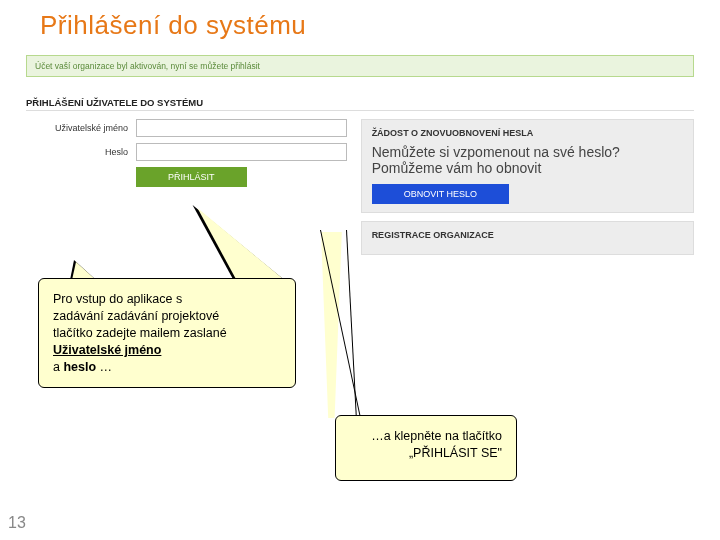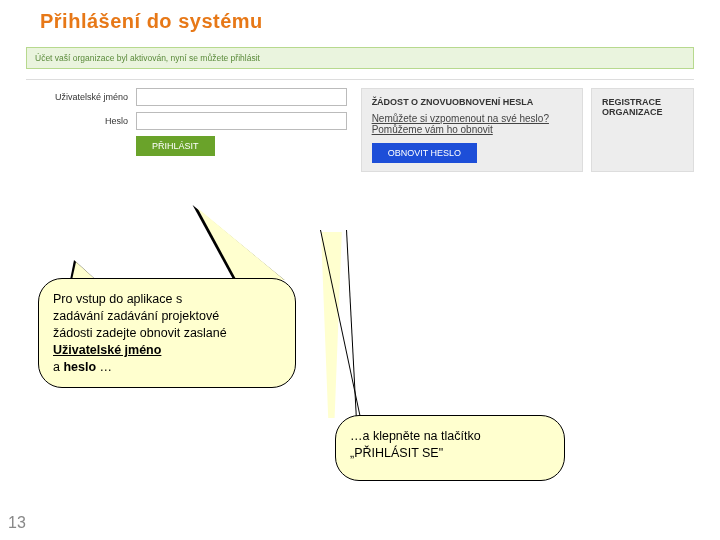--- a/index.html
+++ b/index.html
@@ -1,71 +1,72 @@
 <!DOCTYPE html>
 <html><head>
 <meta charset="utf-8">
 <style>
   * { box-sizing: border-box; margin: 0; padding: 0; }
   body { font-family: Arial, sans-serif; width: 720px; height: 540px; background: #fff; position: relative; overflow: hidden; }
 
-  .slide-title { font-size: 20px; font-weight: 700; color: #e77817; padding: 10px 0 6px 40px; letter-spacing: 0.5px; }
+  .slide-title { font-size: 26px; font-weight: 400; color: #e77817; padding: 10px 0 6px 40px; letter-spacing: 0.5px; }
 
   .app-area { margin: 8px 26px 0 26px; font-size: 9px; color: #333; }
 
-  .alert { border: 1px solid #b7d98e; background: #eaf4de; color: #5a8a3a; padding: 5px 8px; font-size: 8.5px; margin-bottom: 10px; }
+  .alert { border: 1px solid #b7d98e; background: #eaf4de; color: #5a8a3a; padding: 5px 8px; font-size: 8.5px; margin-bottom: 20px; }
 
   .section-head { font-size: 9.5px; font-weight: bold; color: #222; text-transform: uppercase; margin-bottom: 2px; }
   .thin-rule { height: 1px; background: #ddd; margin-bottom: 8px; }
 
   .cols { display: flex; gap: 14px; }
   .left-col { flex: 0 0 48%; }
-  .right-col { flex: 1; display: flex; flex-direction: row; gap: 8px; }
+  .right-col { flex: 1; display: flex; flex-direction: column; gap: 8px; }
 
   .form-row { display: flex; align-items: center; margin-bottom: 6px; }
   .form-label { width: 110px; text-align: right; padding-right: 8px; font-size: 9px; color: #333; }
   .form-input { flex: 1; height: 18px; border: 1px solid #bbb; background: #fff; }
   .login-btn-row { margin-left: 110px; margin-top: 6px; }
-  .btn { display: inline-block; padding: 5px 16px; font-size: 9px; color: #fff; border: none; cursor: pointer; text-transform: uppercase; }
+  .btn { display: inline-block; padding: 5px 32px; font-size: 9px; color: #fff; border: none; cursor: pointer; text-transform: uppercase; }
   .btn-green { background: #6aa32a; }
   .btn-dark  { background: #1d4ed8; }
 
   .panel { background: #ededed; border: 1px solid #ddd; padding: 8px 10px; }
   .panel-title { font-size: 9px; font-weight: bold; color: #333; margin-bottom: 6px; text-transform: uppercase; }
-  .panel-text { font-size: 10px; color: #444; margin-bottom: 8px; text-decoration: underline; }
+  .panel-text { font-size: 14px; color: #444; margin-bottom: 8px; }
 
   
-  .callout { position: absolute; background: #ffffcf; border: 1px solid #000; border-radius: 24px; padding: 12px 14px; font-size: 12.5px; line-height: 1.35; color: #000; }
+  .callout { position: absolute; background: #ffffcf; border: 1px solid #000; border-radius: 6px; padding: 12px 14px; font-size: 12.5px; line-height: 1.35; color: #000; }
   .callout u { text-decoration: underline; }
   .tail { position: absolute; width: 0; height: 0; }
   
   #callout1 { left: 38px; top: 278px; width: 258px; }
   #tail1a { left: 70px;  top: 260px; border-left: 4px solid transparent; border-right: 22px solid transparent; border-bottom: 20px solid #000; }
   #tail1a::after { content:""; position:absolute; left:-2px; top:2px; border-left:4px solid transparent; border-right:20px solid transparent; border-bottom:18px solid #ffffcf; }
   #tail1b { left: 210px; top: 205px; border-left: 6px solid transparent; border-right: 45px solid transparent; border-bottom: 75px solid #000; transform: skewX(32deg); }
   #tail1b::after { content:""; position:absolute; left:-3px; top:3px; border-left:6px solid transparent; border-right:42px solid transparent; border-bottom:72px solid #ffffcf; }
   
-  #callout2 { left: 335px; top: 415px; width: 230px; height: 66px; }
+  #callout2 { left: 335px; top: 415px; width: 182px; height: 66px; text-align: right; }
   #tail2 { left: 320px; top: 230px; width: 60px; height: 190px; }
   .tail-line { position:absolute; background:#000; }
   #tail2 .l1 { left: 0; top:0; width:1px; height:190px; transform: skewX(12deg); transform-origin: top; }
   #tail2 .l2 { left: 26px; top:0; width:1px; height:190px; transform: skewX(3deg); transform-origin: top; }
   #tail2 .fill { position:absolute; left:1px; top:2px; width:40px; height:186px; background:#ffffcf; clip-path: polygon(0 0, 52% 0, 34% 100%, 18% 100%); }
 
   .page-num { position: absolute; left: 8px; bottom: 8px; font-size: 16px; color: #888; }
 </style>
 </head>
 <body>
 
 <div class="slide-title">Přihlášení do systému</div>
 
 <div class="app-area">
 
   <div class="alert">Účet vaší organizace byl aktivován, nyní se můžete přihlásit</div>
 
+  <div class="section-head">PŘIHLÁŠENÍ UŽIVATELE DO SYSTÉMU</div>
   <div class="thin-rule"></div>
 
   <div class="cols">
     <div class="left-col">
       <div class="form-row">
         <div class="form-label">Uživatelské jméno</div>
         <input class="form-input" style="">
       </div>
       <div class="form-row">
         <div class="form-label">Heslo</div>
@@ -88,21 +89,21 @@
     </div>
   </div>
 </div>
 
 <div id="tail1b" class="tail"></div>
 <div id="tail1a" class="tail"></div>
 
 <div id="callout1" class="callout">
   <span>Pro vstup do aplikace s</span><br>
   <span>zadávání zadávání projektové</span><br>
-  <span>žádosti zadejte obnovit zaslané</span><br>
+  <span>tlačítko zadejte mailem zaslané</span><br>
   <b><u>Uživatelské jméno</u></b><br>
   <span>a </span><b>heslo</b><span> …</span>
 </div>
 
 <div id="tail2" class="tail">
   <div class="fill"></div>
   <div class="tail-line l1"></div>
   <div class="tail-line l2"></div>
 </div>
 

